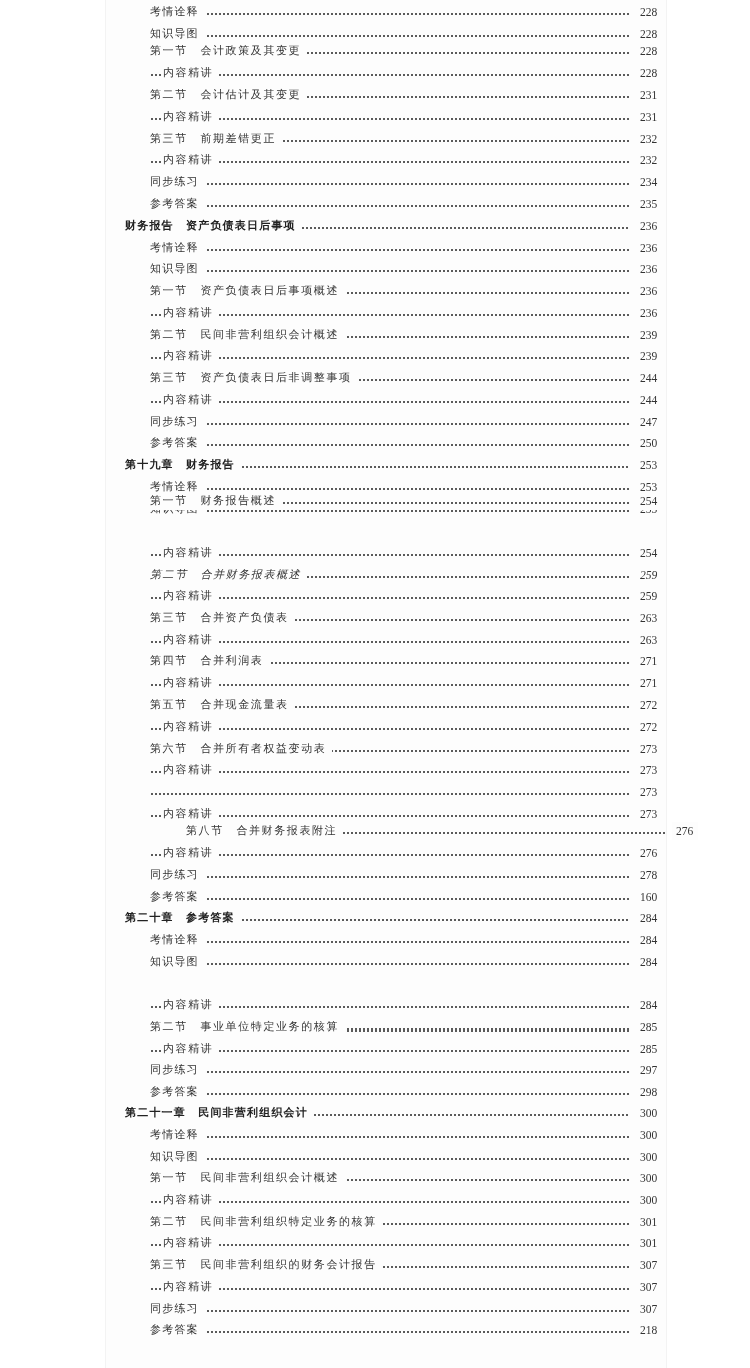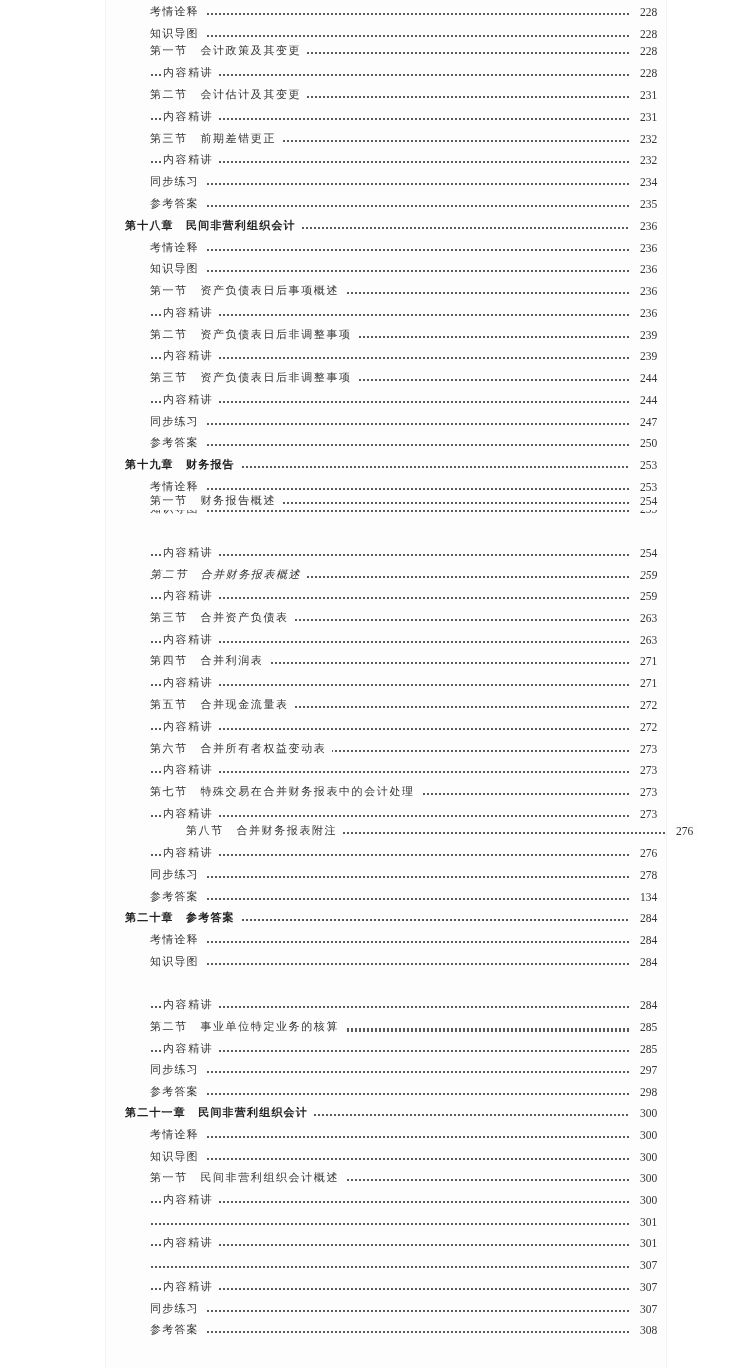--- a/index.html
+++ b/index.html
@@ -130,21 +130,21 @@
     <span class="label">同步练习</span>
     <span class="page-num">234</span>
   </div>
     <div class="toc-row lv1 sub" style="top: 195px;">
     <div class="leader"></div>
     <span class="label">参考答案</span>
     <span class="page-num">235</span>
   </div>
     <div class="toc-row lv0 chapter" style="top: 217px;">
     <div class="leader"></div>
-    <span class="label">第十八章　民间非营利组织会计</span>
+    <span class="label">财务报告　资产负债表日后事项</span>
     <span class="page-num">236</span>
   </div>
     <div class="toc-row lv1 sub" style="top: 239px;">
     <div class="leader"></div>
     <span class="label">考情诠释</span>
     <span class="page-num">236</span>
   </div>
     <div class="toc-row lv1 sub" style="top: 260px;">
     <div class="leader"></div>
     <span class="label">知识导图</span>
@@ -155,21 +155,21 @@
     <span class="label">第一节　资产负债表日后事项概述</span>
     <span class="page-num">236</span>
   </div>
     <div class="toc-row lv2 sub" style="top: 304px;">
     <div class="leader"></div>
     <span class="label">内容精讲</span>
     <span class="page-num">236</span>
   </div>
     <div class="toc-row lv1 section" style="top: 326px;">
     <div class="leader"></div>
-    <span class="label">第二节　资产负债表日后非调整事项</span>
+    <span class="label">第二节　民间非营利组织会计概述</span>
     <span class="page-num">239</span>
   </div>
     <div class="toc-row lv2 sub" style="top: 347px;">
     <div class="leader"></div>
     <span class="label">内容精讲</span>
     <span class="page-num">239</span>
   </div>
     <div class="toc-row lv1 section" style="top: 369px;">
     <div class="leader"></div>
     <span class="label">第三节　资产负债表日后非调整事项</span>
@@ -260,21 +260,20 @@
     <span class="label">第六节　合并所有者权益变动表</span>
     <span class="page-num">273</span>
   </div>
     <div class="toc-row lv2 sub" style="top: 761px;">
     <div class="leader"></div>
     <span class="label">内容精讲</span>
     <span class="page-num">273</span>
   </div>
     <div class="toc-row lv1 section" style="top: 783px;">
     <div class="leader"></div>
-    <span class="label">第七节　特殊交易在合并财务报表中的会计处理</span>
     <span class="page-num">273</span>
   </div>
     <div class="toc-row lv2 sub" style="top: 805px;">
     <div class="leader"></div>
     <span class="label">内容精讲</span>
     <span class="page-num">273</span>
   </div>
     <div class="toc-row lv1 section" style="top: 822px; margin-left: 36px;">
     <div class="leader"></div>
     <span class="label">第八节　合并财务报表附注</span>
@@ -286,21 +285,21 @@
     <span class="page-num">276</span>
   </div>
     <div class="toc-row lv1 sub" style="top: 866px;">
     <div class="leader"></div>
     <span class="label">同步练习</span>
     <span class="page-num">278</span>
   </div>
     <div class="toc-row lv1 sub" style="top: 888px;">
     <div class="leader"></div>
     <span class="label">参考答案</span>
-    <span class="page-num">134</span>
+    <span class="page-num">160</span>
   </div>
     <div class="toc-row lv0 chapter" style="top: 909px;">
     <div class="leader"></div>
     <span class="label">第二十章　参考答案</span>
     <span class="page-num">284</span>
   </div>
     <div class="toc-row lv1 sub" style="top: 931px;">
     <div class="leader"></div>
     <span class="label">考情诠释</span>
     <span class="page-num">284</span>
@@ -360,39 +359,41 @@
     <span class="label">第一节　民间非营利组织会计概述</span>
     <span class="page-num">300</span>
   </div>
     <div class="toc-row lv2 sub" style="top: 1191px;">
     <div class="leader"></div>
     <span class="label">内容精讲</span>
     <span class="page-num">300</span>
   </div>
     <div class="toc-row lv1 section" style="top: 1213px;">
     <div class="leader"></div>
+    <span class="label">第二节　民间非营利组织特定业务的核算</span>
     <span class="page-num">301</span>
   </div>
     <div class="toc-row lv2 sub" style="top: 1234px;">
     <div class="leader"></div>
     <span class="label">内容精讲</span>
     <span class="page-num">301</span>
   </div>
     <div class="toc-row lv1 section" style="top: 1256px;">
     <div class="leader"></div>
+    <span class="label">第三节　民间非营利组织的财务会计报告</span>
     <span class="page-num">307</span>
   </div>
     <div class="toc-row lv2 sub" style="top: 1278px;">
     <div class="leader"></div>
     <span class="label">内容精讲</span>
     <span class="page-num">307</span>
   </div>
     <div class="toc-row lv1 sub" style="top: 1300px;">
     <div class="leader"></div>
     <span class="label">同步练习</span>
     <span class="page-num">307</span>
   </div>
     <div class="toc-row lv1 sub" style="top: 1321px;">
     <div class="leader"></div>
     <span class="label">参考答案</span>
-    <span class="page-num">308</span>
+    <span class="page-num">218</span>
   </div>
   </div>
 
 </body></html>

